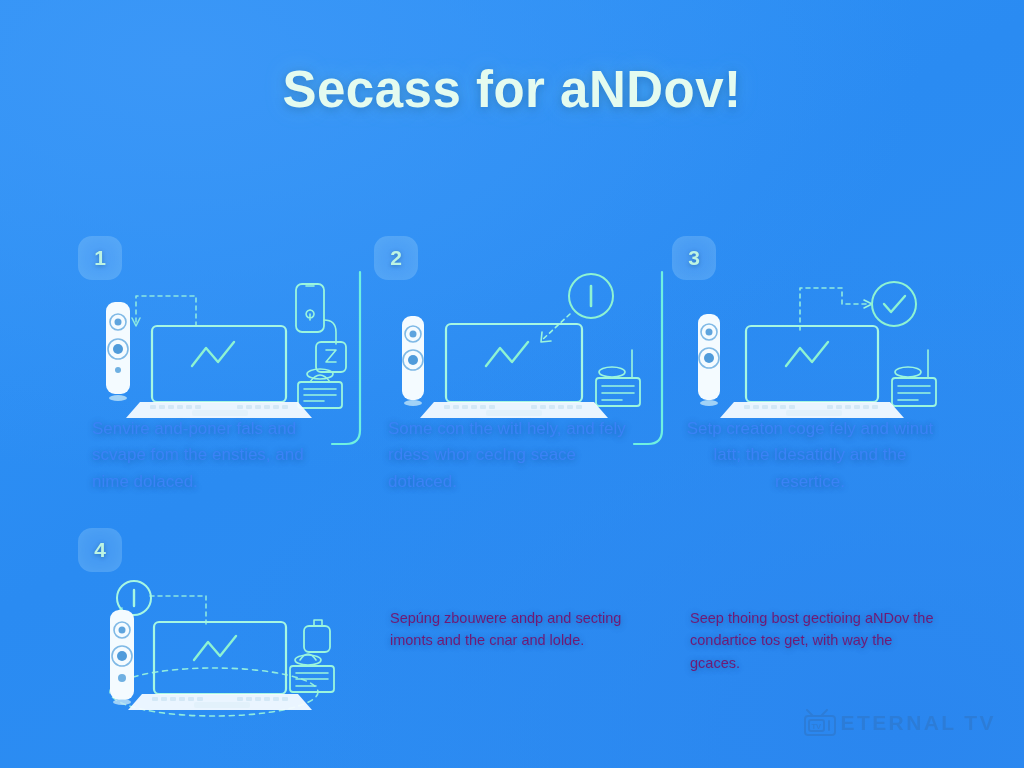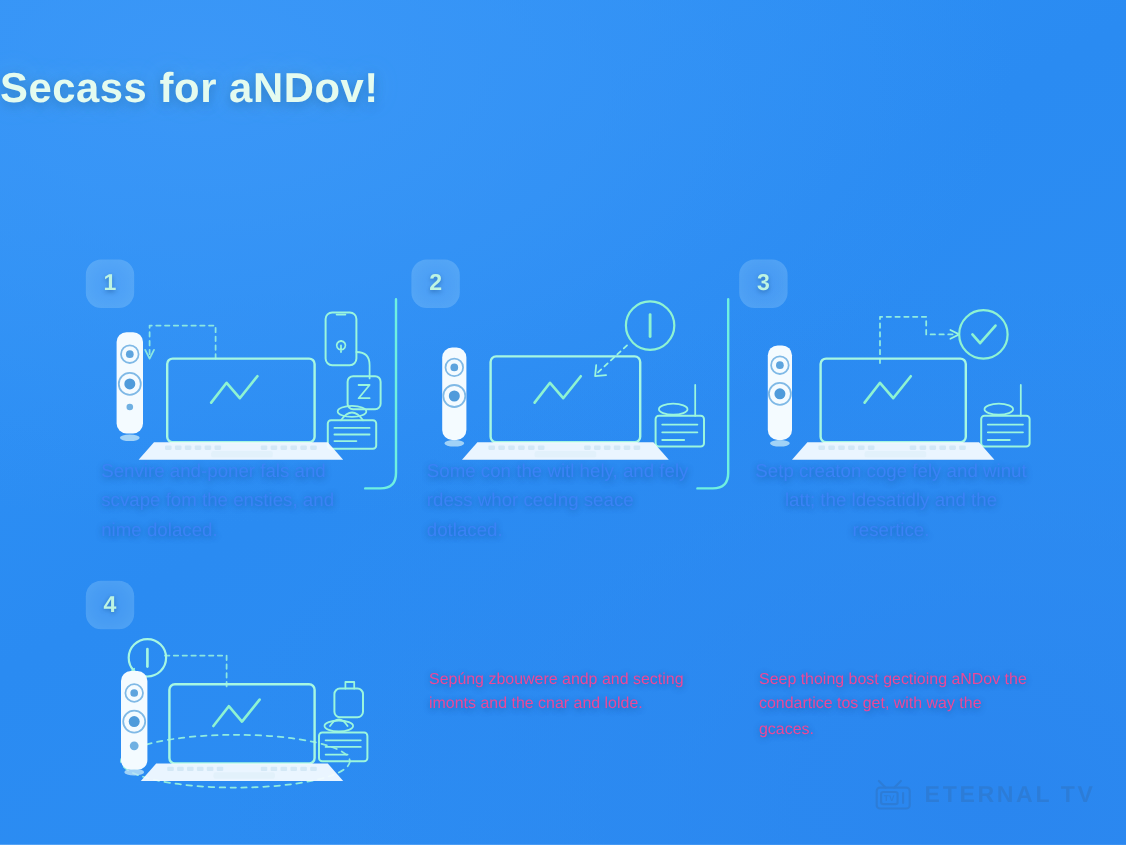--- a/index.html
+++ b/index.html
@@ -10,22 +10,22 @@
       radial-gradient(ellipse 120% 90% at 18% 8%, #3b97f7 0%, rgba(59,151,247,0) 60%),
       radial-gradient(ellipse 110% 100% at 88% 95%, #2a86ef 0%, rgba(42,134,239,0) 62%),
       linear-gradient(150deg, #2f93f6 0%, #2a8bf2 45%, #2f8ff3 100%);
     position:relative;
   }
   .stage { position:absolute; inset:0; }
 
   
   .title {
     position:absolute; top:60px; left:0; width:100%;
-    text-align:left;
-    font-size:38px; font-weight:bold; letter-spacing:.5px;
+    text-align:center;
+    font-size:51px; font-weight:bold; letter-spacing:.5px;
     color:#e4fbef;
     text-shadow:0 2px 10px rgba(10,60,120,.35), 0 0 22px rgba(180,255,225,.25);
   }
 
   
   .panel { position:absolute; }
   .p1 { left:78px;  top:236px; width:262px; }
   .p2 { left:374px; top:236px; width:262px; }
   .p3 { left:672px; top:236px; width:268px; }
   .p4 { left:78px;  top:528px; width:262px; }
@@ -48,37 +48,37 @@
     width:240px;
     font-size:17px; line-height:1.55;
     color:#3b82f6;
     text-shadow:0 1px 6px rgba(10,60,120,.45);
   }
   .p1 .caption,.p2 .caption,.p3 .caption { top:180px; }
   .p3 .caption { width:248px;text-align:center; }
 
   
   .cap-block { position:absolute; width:246px;
-    font-size:14.5px; line-height:1.55; color:#ec4899;
+    font-size:14.5px; line-height:1.55; color:#701a75;
     text-shadow:0 1px 6px rgba(10,60,120,.45); }
   .cb1 { left:390px; top:607px; }
   .cb2 { left:690px; top:607px; }
 
   
   .divider { position:absolute; }
   .d1 { left:330px; top:272px; }
   .d2 { left:632px; top:272px; }
 
   
   .watermark {
     position:absolute; right:28px; bottom:30px;
     display:flex; align-items:center; gap:4px;
     opacity:.42;
   }
-  .wm-text { font-size:21px; font-weight:bold; letter-spacing:2.4px; color:#2f6fb8;margin-left:8px; }
+  .wm-text { font-size:21px; font-weight:bold; letter-spacing:2.4px; color:#2f6fb8; }
 
   svg { display:block; overflow:visible; }
 </style>
 </head>
 <body>
 
 <div class="stage">
 
   <div class="title">Secass for aNDov!</div>
 

